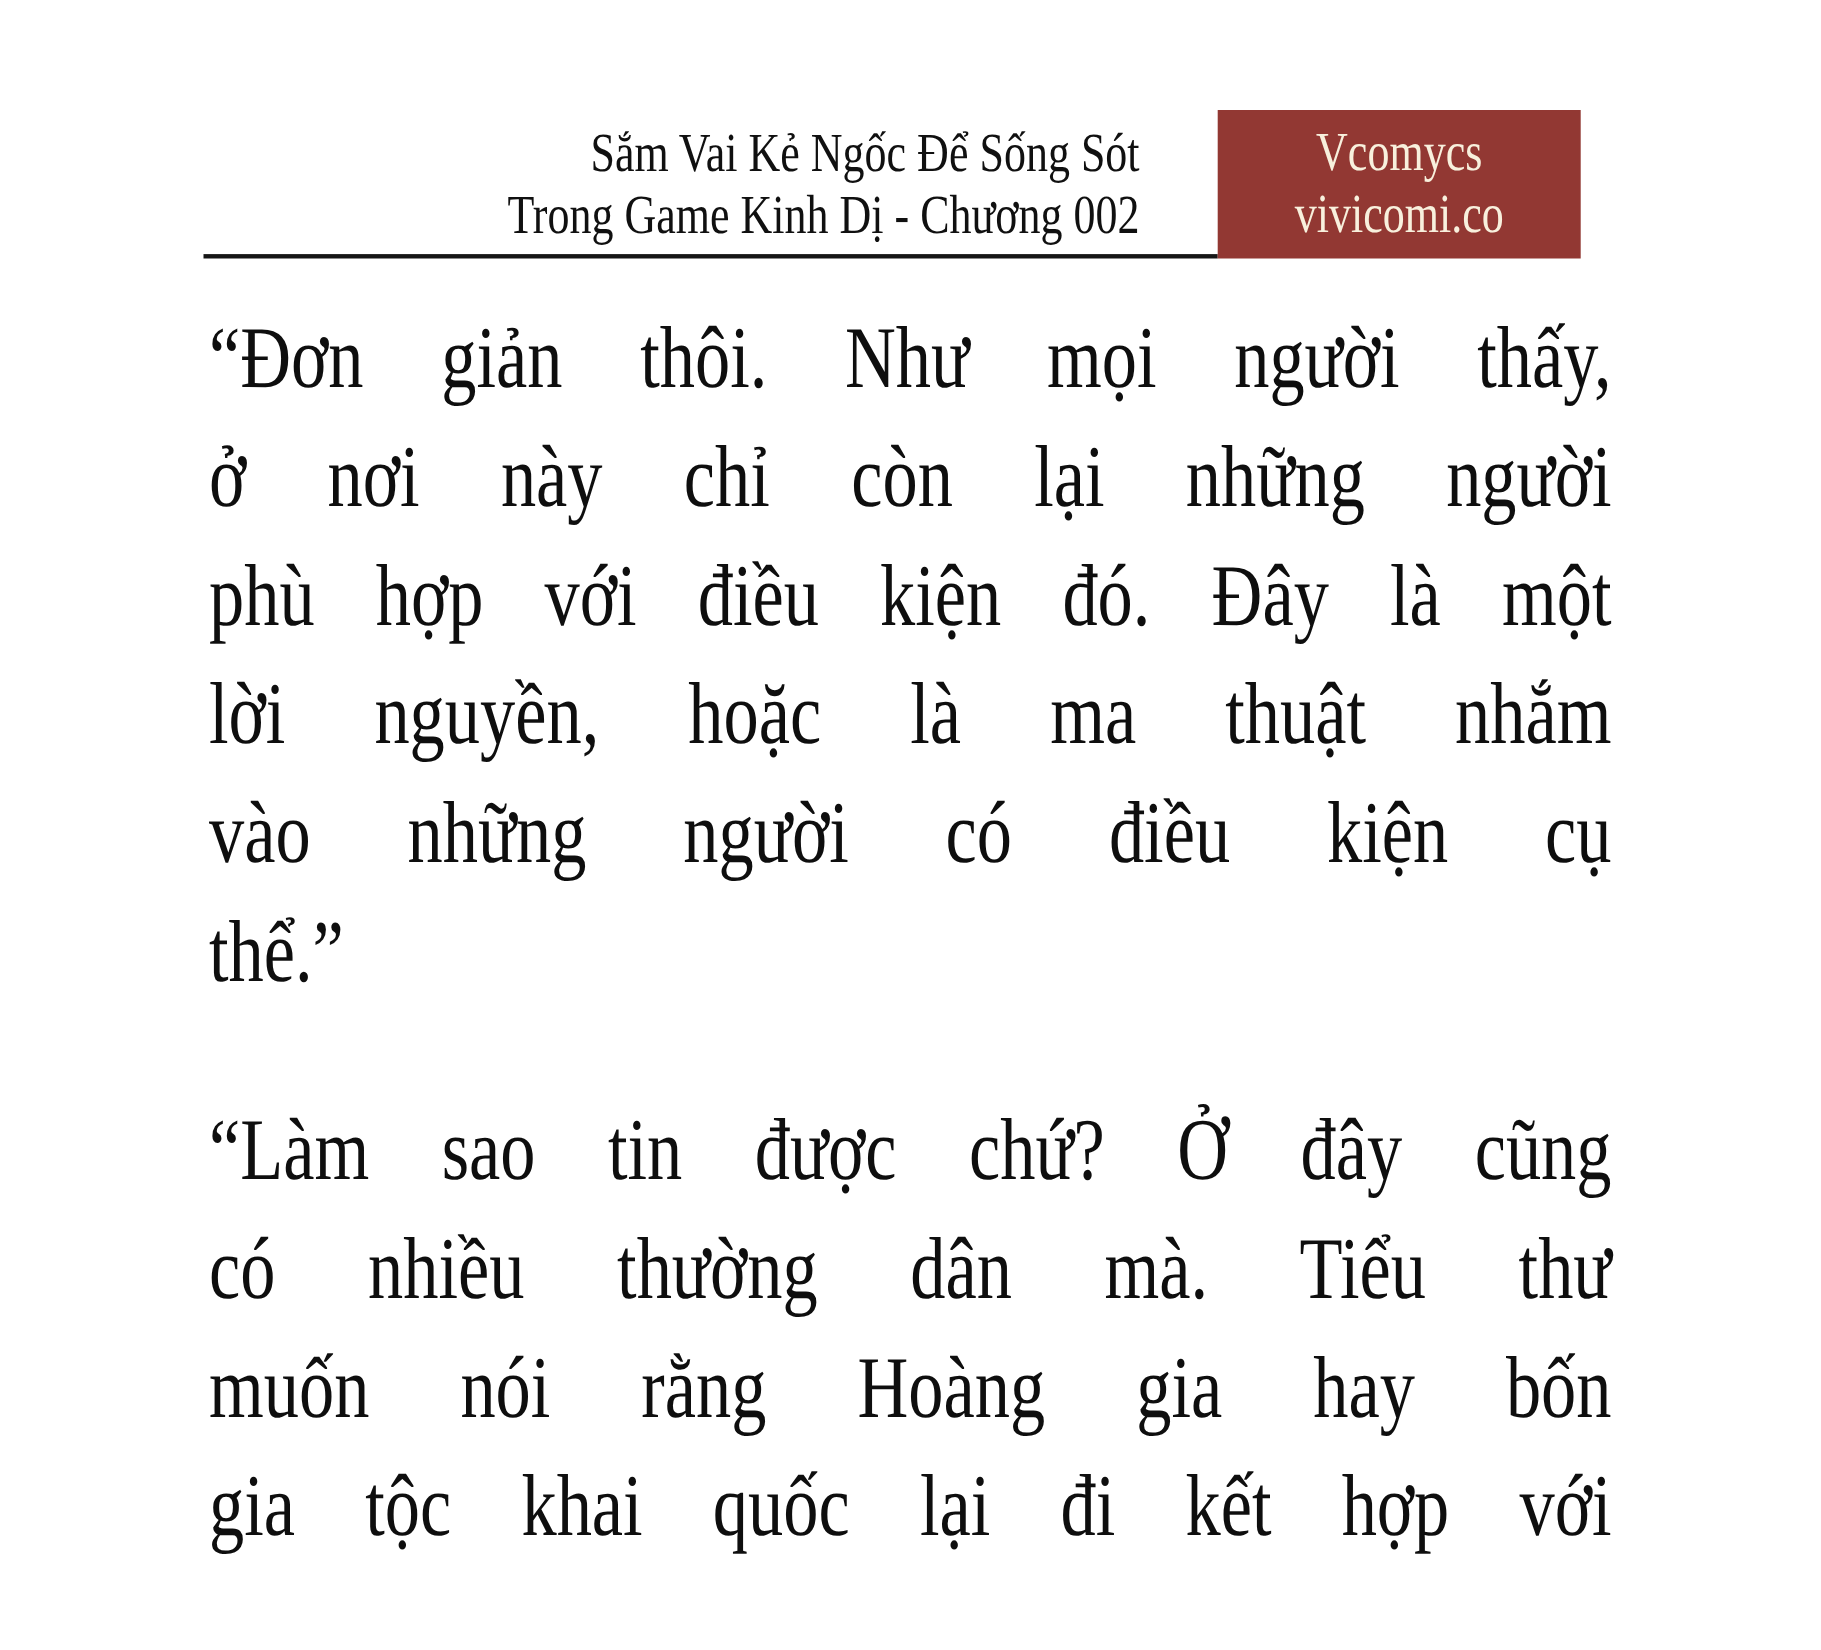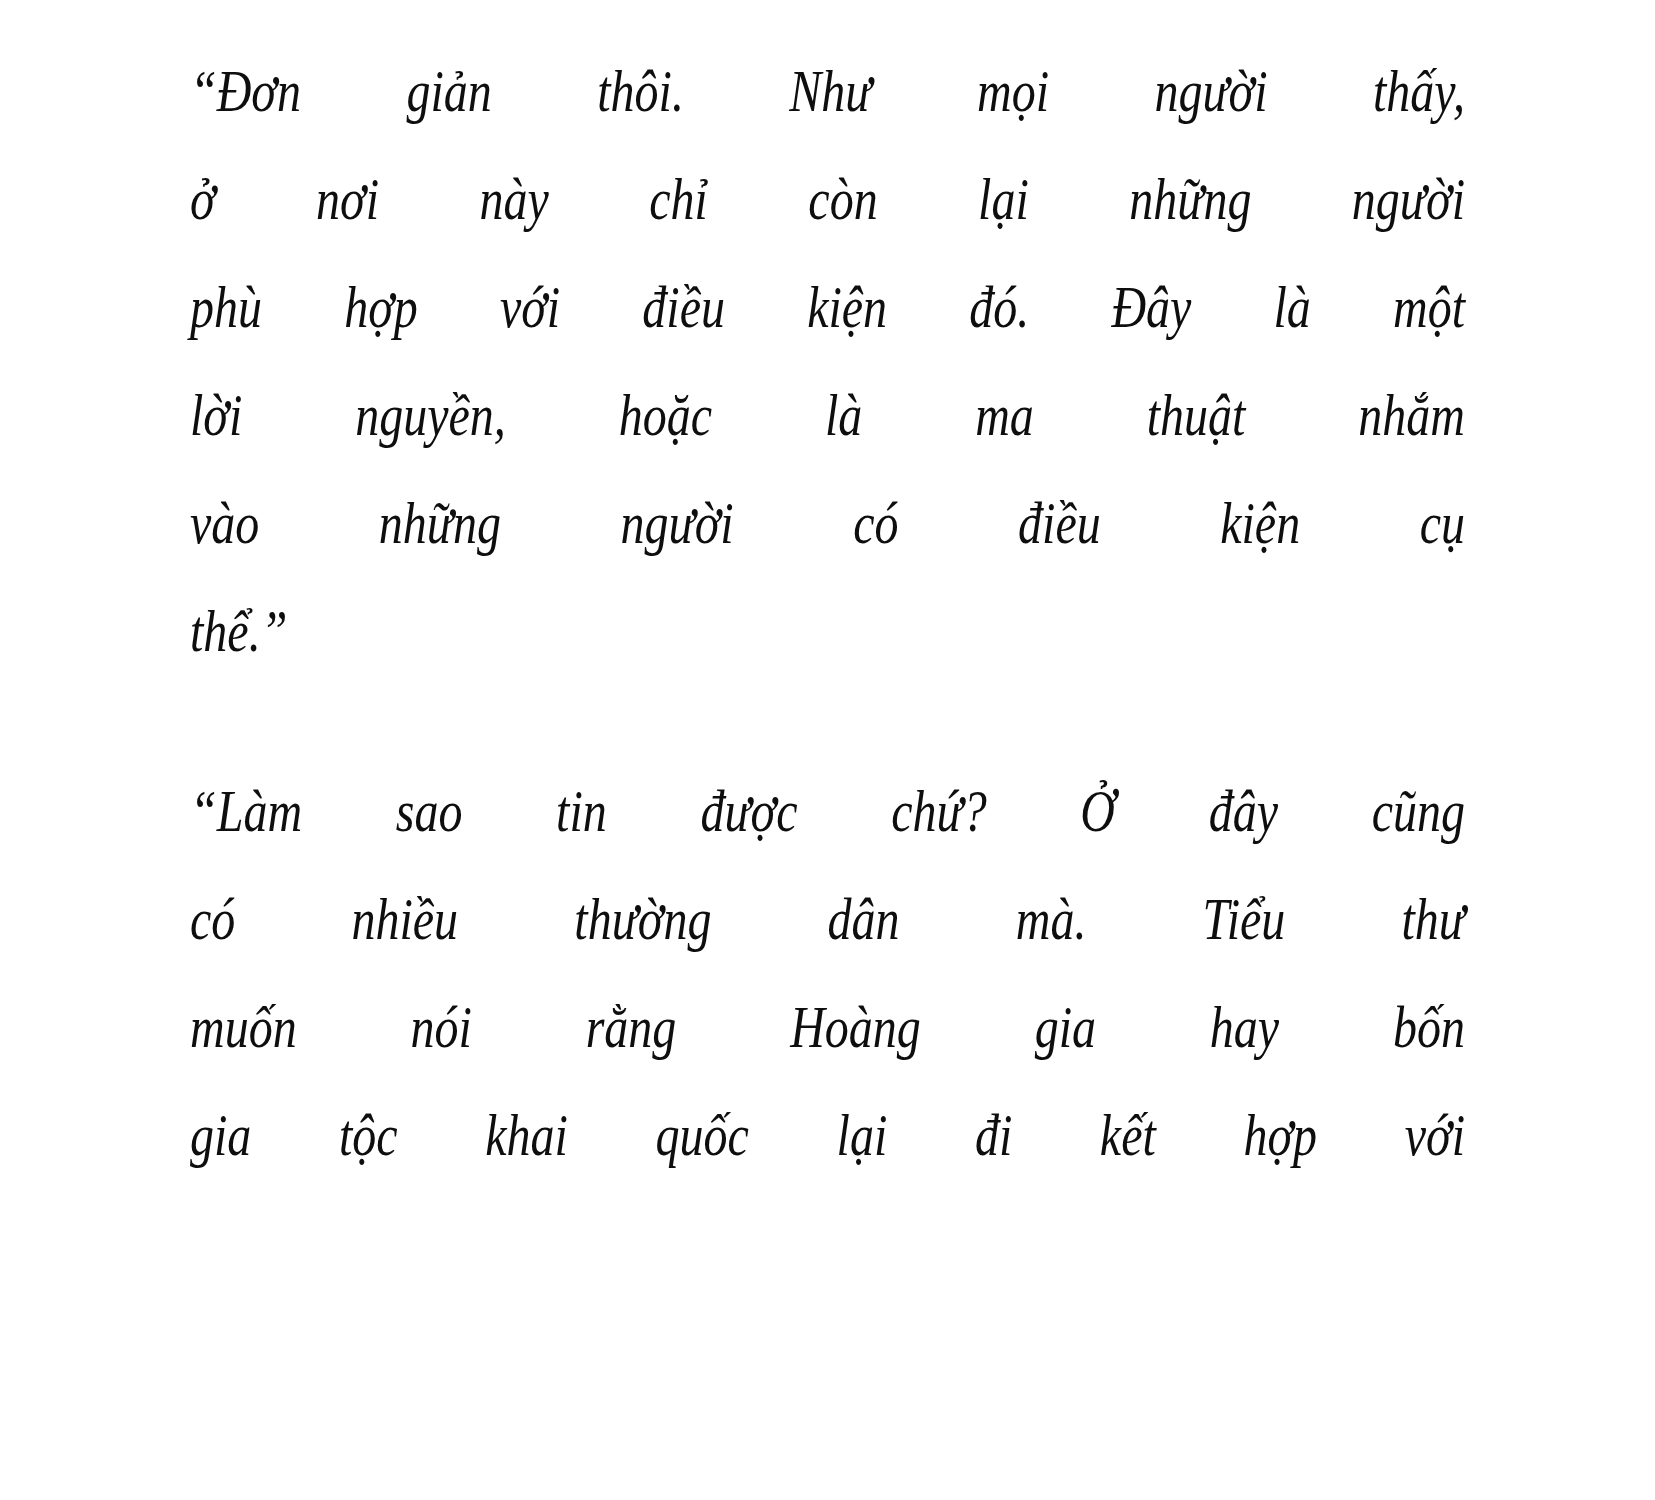--- a/index.html
+++ b/index.html
@@ -52,40 +52,49 @@
     font-size: 40px;
     line-height: 56px;
     white-space: nowrap;
     transform: scaleY(1.25);
     transform-origin: 50% 60%;
   }
 
   
   .content {
     margin: 38px 190px 0 190px;
-    font-size: 48px;
+    font-size: 64px;
     line-height: 108px;
-    font-style: italic;
   }
   .para + .para { margin-top: 72px; }
   .line {
     text-align: justify;
     text-align-last: justify;
     transform: scaleY(1.25);
     transform-origin: 50% 55%;
   }
   .line.last {
     text-align-last: left;
   }
 </style>
 </head>
 <body>
 
 <div class="page">
 
+  <div class="header">
+    <div class="title-wrap">
+      <span class="title-line">Sắm Vai Kẻ Ngốc Để Sống Sót</span>
+      <span class="title-line">Trong Game Kinh Dị - Chương 002</span>
+    </div>
+    <div class="badge" style="background-color: rgb(146, 56, 51); color: rgb(248, 240, 221);">
+      <span class="badge-line">Vcomycs</span>
+      <span class="badge-line">vivicomi.co</span>
+    </div>
+  </div>
 
   <div class="content">
       <div class="para">
         <div class="line">“Đơn giản thôi. Như mọi người thấy,</div>
         <div class="line">ở nơi này chỉ còn lại những người</div>
         <div class="line">phù hợp với điều kiện đó. Đây là một</div>
         <div class="line">lời nguyền, hoặc là ma thuật nhắm</div>
         <div class="line">vào những người có điều kiện cụ</div>
         <div class="line last">thể.”</div>
       </div>

